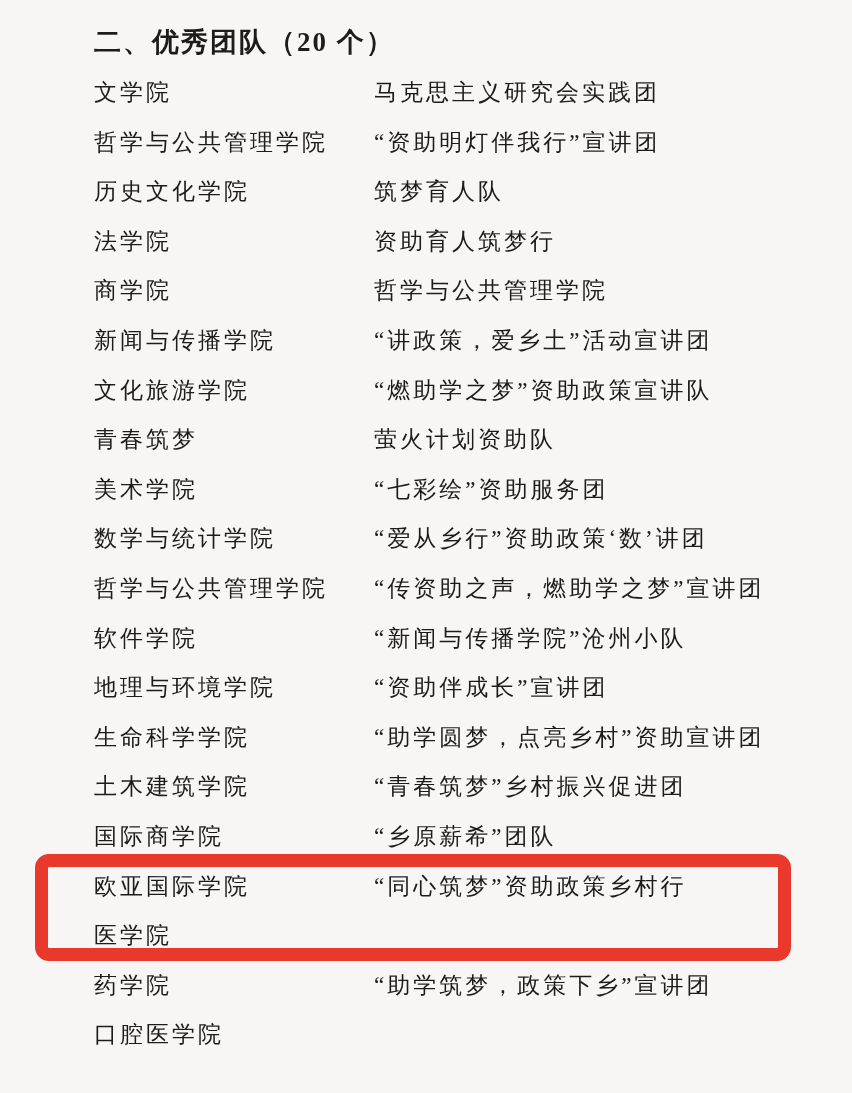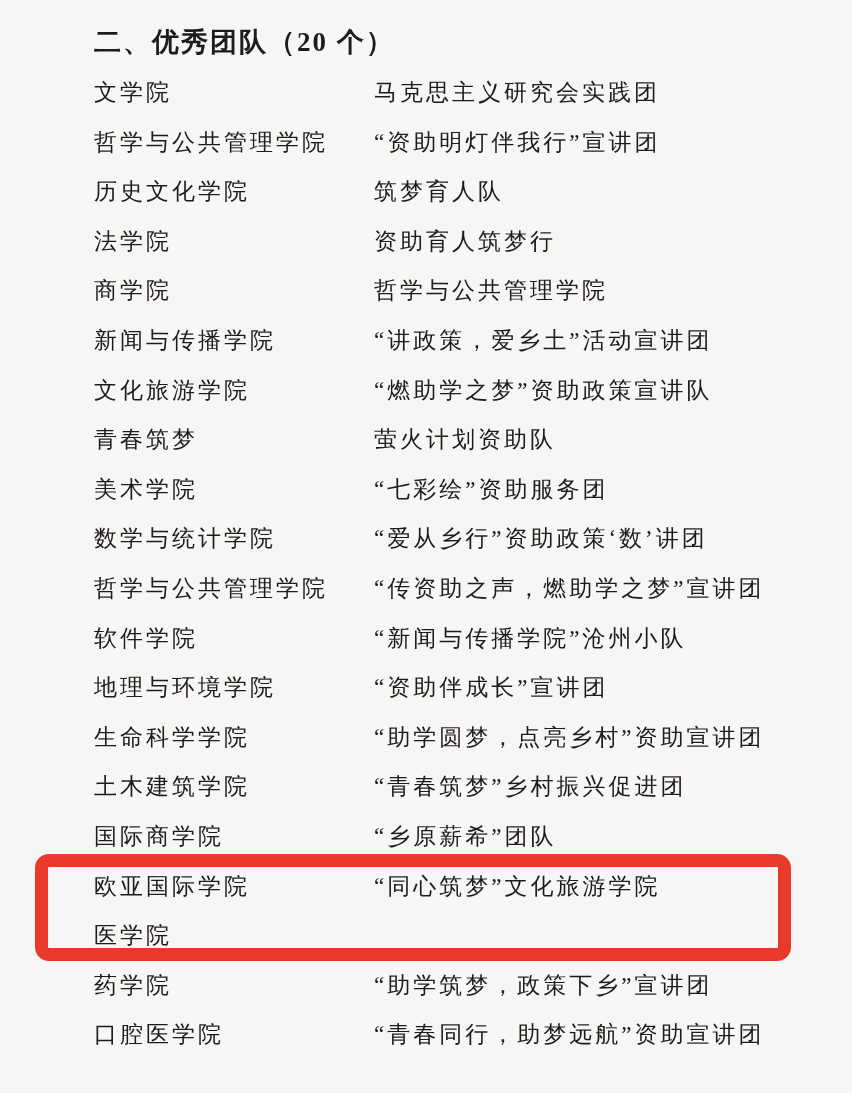--- a/index.html
+++ b/index.html
@@ -133,30 +133,29 @@
     <span class="team">“青春筑梦”乡村振兴促进团</span>
   </div>
 
   <div class="row">
     <span class="college">国际商学院</span>
     <span class="team">“乡原薪希”团队</span>
   </div>
 
   <div class="row highlighted">
     <span class="college">欧亚国际学院</span>
-    <span class="team">“同心筑梦”文化旅游学院</span>
+    <span class="team">“同心筑梦”资助政策乡村行</span>
   </div>
 
   <div class="row">
     <span class="college">医学院</span>
   </div>
 
   <div class="row">
     <span class="college">药学院</span>
     <span class="team">“助学筑梦，政策下乡”宣讲团</span>
   </div>
 
   <div class="row">
     <span class="college">口腔医学院</span>
-    <span class="team">“青春同行，助梦远航”资助宣讲团</span>
   </div>
 </div>
 </div>
 
 </body></html>

